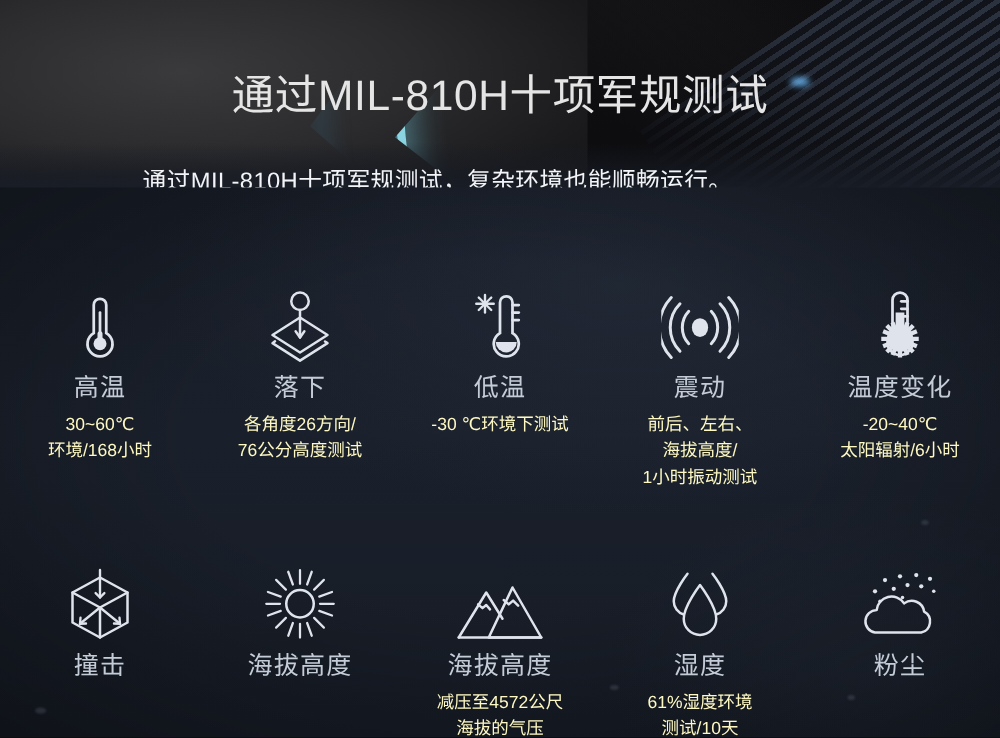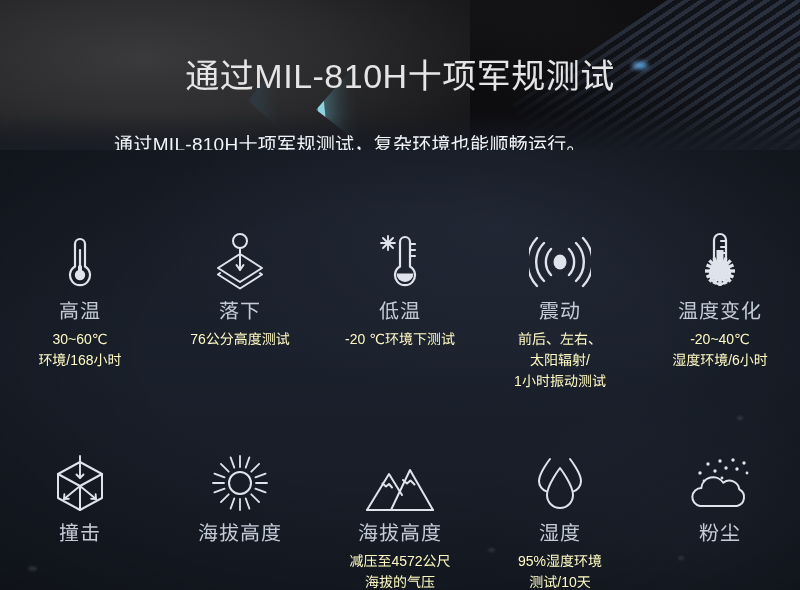--- a/index.html
+++ b/index.html
@@ -244,20 +244,21 @@
         <svg width="62" height="58" viewBox="0 0 62 58" fill="none" stroke="#dfe4ec" stroke-width="2" stroke-linecap="round" stroke-linejoin="round">
           <circle cx="31" cy="9" r="7"></circle>
           <line x1="31" y1="16" x2="31" y2="38"></line>
           <path d="M31 38l-3.5-5M31 38l3.5-5"></path>
           <path d="M31 22L9 36l22 14 22-14z"></path>
           <path d="M11 41L9 42.5l22 14 22-14-2-1.3"></path>
         </svg>
       </div>
       <div class="cell-title">落下</div>
       <div class="cell-desc">
+        <span>各角度26方向/</span>
         <span>76公分高度测试</span>
       </div>
     </div>
 
     <div class="cell">
       <div class="icon-wrap">
         <svg width="58" height="58" viewBox="0 0 58 58" fill="none" stroke="#dfe4ec" stroke-width="2.2" stroke-linecap="round">
           <g stroke-width="1.9">
             <line x1="17" y1="4" x2="17" y2="18"></line>
             <line x1="10" y1="11" x2="24" y2="11"></line>
@@ -267,40 +268,40 @@
           </g>
           <path d="M29 10a5 5 0 0 1 10 0v24.5a10 10 0 1 1-10 0z"></path>
           <line x1="39" y1="12" x2="44" y2="12"></line>
           <line x1="39" y1="18" x2="44" y2="18"></line>
           <line x1="39" y1="24" x2="44" y2="24"></line>
           <path d="M25.6 41.5a8.4 8.4 0 0 0 16.8 0z" fill="#dfe4ec" stroke="none"></path>
         </svg>
       </div>
       <div class="cell-title">低温</div>
       <div class="cell-desc">
-        <span>-20 ℃环境下测试</span>
+        <span>-30 ℃环境下测试</span>
       </div>
     </div>
 
     <div class="cell">
       <div class="icon-wrap">
         <svg width="62" height="54" viewBox="0 0 62 54" fill="none" stroke="#dfe4ec" stroke-width="2.4" stroke-linecap="round">
           <ellipse cx="31" cy="26" rx="6.5" ry="7.5" fill="#dfe4ec" stroke="none"></ellipse>
           <path d="M22 13a19 19 0 0 0 0 26"></path>
           <path d="M40 13a19 19 0 0 1 0 26"></path>
           <path d="M15 7a27 27 0 0 0 0 38"></path>
           <path d="M47 7a27 27 0 0 1 0 38"></path>
           <path d="M8 2a35 35 0 0 0 0 48"></path>
           <path d="M54 2a35 35 0 0 1 0 48"></path>
         </svg>
       </div>
       <div class="cell-title">震动</div>
       <div class="cell-desc">
         <span>前后、左右、</span>
-        <span>太阳辐射/</span>
+        <span>海拔高度/</span>
         <span>1小时振动测试</span>
       </div>
     </div>
 
     <div class="cell">
       <div class="icon-wrap">
         <svg width="52" height="60" viewBox="0 0 52 60" fill="none" stroke="#dfe4ec" stroke-width="2.2" stroke-linecap="round">
           <path d="M20 10a6 6 0 0 1 12 0v26a10 10 0 1 1-12 0z"></path>
           <line x1="27" y1="11" x2="32" y2="11"></line>
           <line x1="27" y1="17" x2="32" y2="17"></line>
@@ -325,21 +326,21 @@
               <line x1="20" y1="54" x2="22" y2="49"></line>
               <line x1="30" y1="33" x2="32" y2="28"></line>
             </g>
           </g>
           <rect x="22.5" y="20" width="7" height="20" fill="#dfe4ec" stroke="none"></rect>
         </svg>
       </div>
       <div class="cell-title">温度变化</div>
       <div class="cell-desc">
         <span>-20~40℃</span>
-        <span>湿度环境/6小时</span>
+        <span>太阳辐射/6小时</span>
       </div>
     </div>
 
     <div class="cell">
       <div class="icon-wrap">
         <svg width="56" height="58" viewBox="0 0 56 58" fill="none" stroke="#dfe4ec" stroke-width="2" stroke-linecap="round" stroke-linejoin="round">
           <path d="M28 8L6 20v24l22 12 22-12V20z"></path>
           <path d="M6 20l22 12 22-12"></path>
           <line x1="28" y1="32" x2="28" y2="56"></line>
           <g stroke-width="1.9">
@@ -402,21 +403,21 @@
     <div class="cell">
       <div class="icon-wrap">
         <svg width="54" height="56" viewBox="0 0 54 56" fill="none" stroke="#dfe4ec" stroke-width="2" stroke-linecap="round" stroke-linejoin="round">
           <path d="M17 3C17 3 6 17 6 25a11 11 0 0 0 8 10.6"></path>
           <path d="M37 3C37 3 48 17 48 25a11 11 0 0 1-8 10.6"></path>
           <path d="M27 12C27 12 14 29 14 39a13 13 0 0 0 26 0c0-10-13-27-13-27z"></path>
         </svg>
       </div>
       <div class="cell-title">湿度</div>
       <div class="cell-desc">
-        <span>95%湿度环境</span>
+        <span>61%湿度环境</span>
         <span>测试/10天</span>
       </div>
     </div>
 
     <div class="cell">
       <div class="icon-wrap">
         <svg width="66" height="58" viewBox="0 0 66 58" fill="none" stroke="#dfe4ec" stroke-width="2" stroke-linecap="round" stroke-linejoin="round">
           <g fill="#dfe4ec" stroke="none">
             <circle cx="13" cy="19" r="1.7"></circle>
             <circle cx="21" cy="10" r="1.7"></circle>

